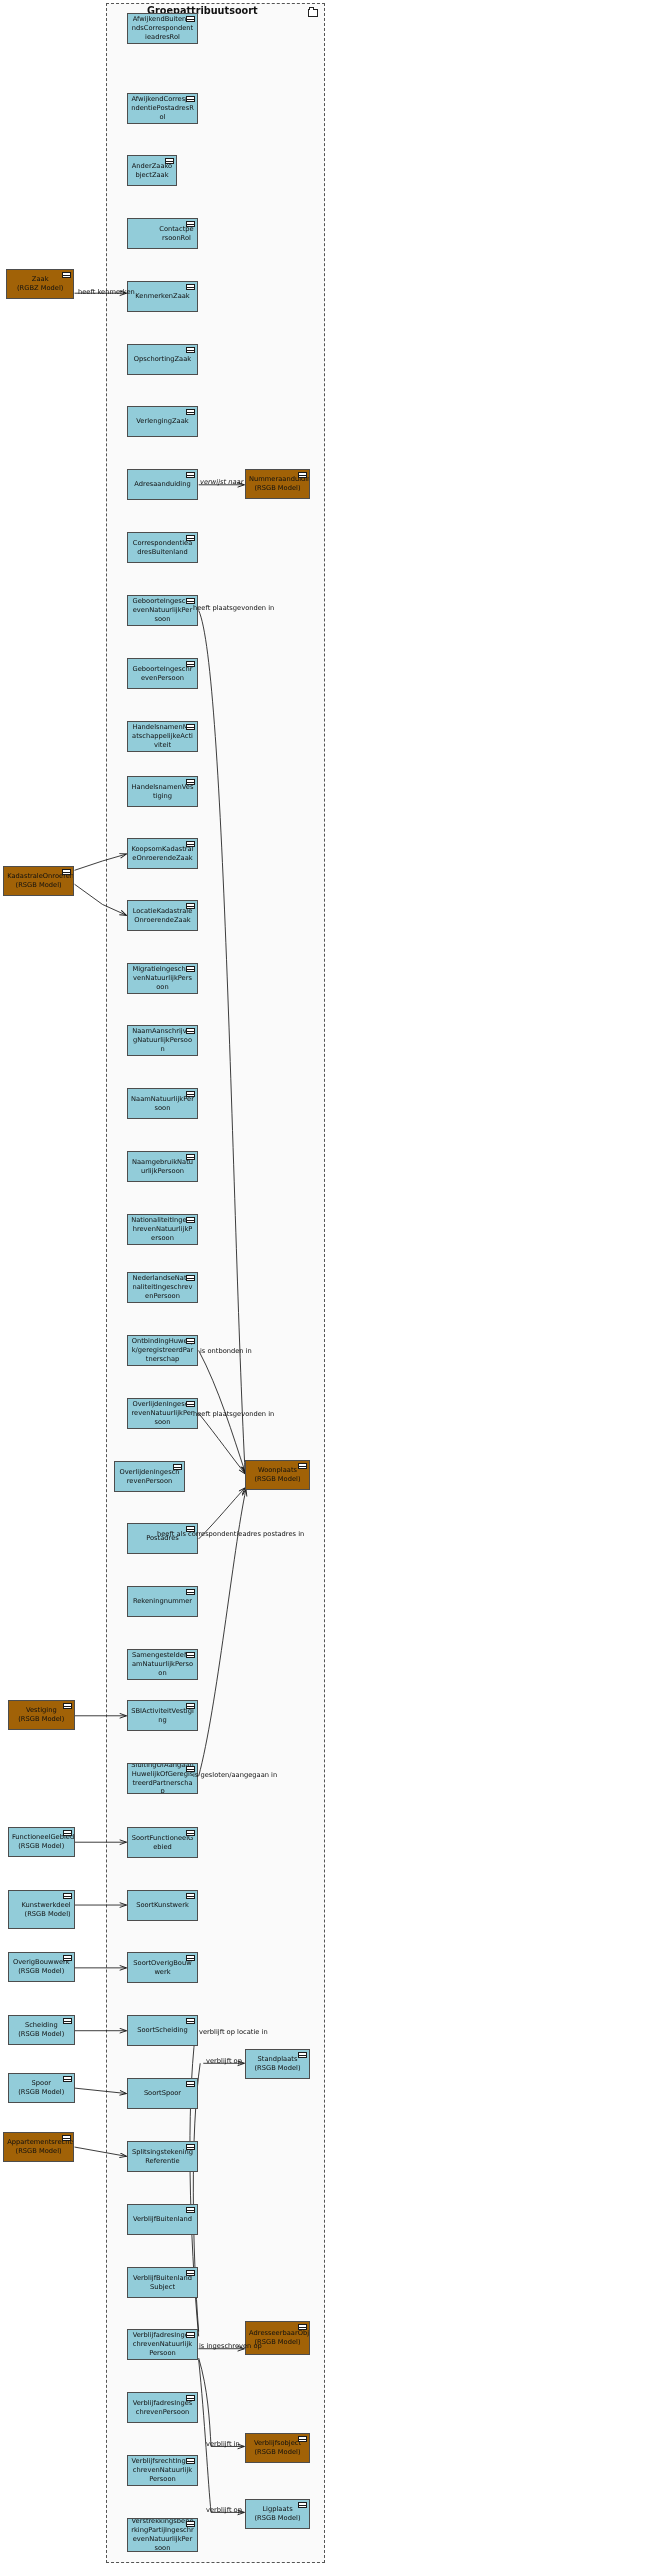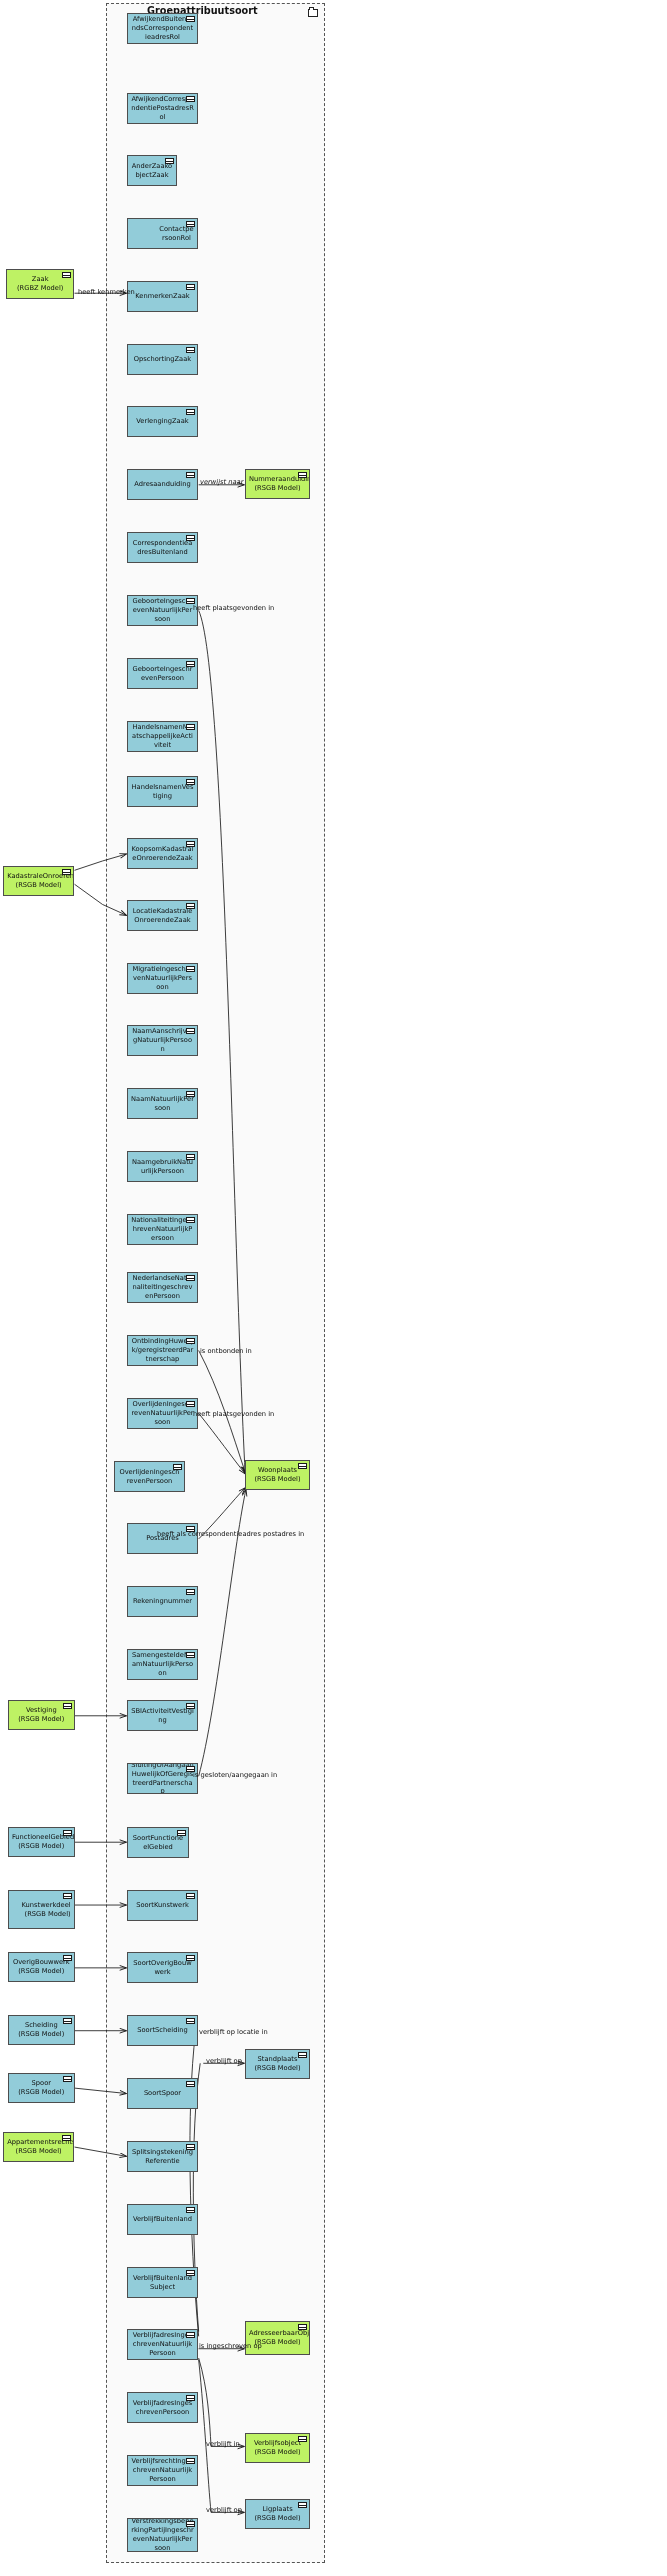--- a/index.html
+++ b/index.html
@@ -46,21 +46,21 @@
     justify-content:center;
     text-align:center;
     font-size:6.7px;
     line-height:8.8px;
     color:#101010;
     padding:1.6px 3.1px;
     word-break:break-all;
     overflow:hidden;
   }
   .cls.blue{background:#92ccd9;}
-  .cls.yellow{background:#bef264;}
+  .cls.yellow{background:#a16207;}
   .cls .label{display:block;width:100%;}
   .cls-icon{
     position:absolute;
     top:2.3px;right:2.3px;
     width:8.5px;height:6.2px;
     border:0.9px solid #1a1a1a;
     box-sizing:border-box;
     background:#fff;
   }
   .cls-icon:after{
@@ -294,21 +294,21 @@
         <span class="label">SamengesteldeNaamNatuurlijkPersoon</span>
       </div>
       <div class="cls blue" style="left: 127px; top: 1700px; width: 71px; height: 31px;">
         <span class="cls-icon"></span>
         <span class="label">SBIActiviteitVestiging</span>
       </div>
       <div class="cls blue" style="left: 127px; top: 1763px; width: 71px; height: 31px;">
         <span class="cls-icon"></span>
         <span class="label">SluitingOfAangaanHuwelijkOfGeregistreerdPartnerschap</span>
       </div>
-      <div class="cls blue" style="left: 127px; top: 1827px; width: 62px; height: 31px;">
+      <div class="cls blue" style="left: 127px; top: 1827px; width: 71px; height: 31px;">
         <span class="cls-icon"></span>
         <span class="label">SoortFunctioneelGebied</span>
       </div>
       <div class="cls blue" style="left: 127px; top: 1890px; width: 71px; height: 31px;">
         <span class="cls-icon"></span>
         <span class="label">SoortKunstwerk</span>
       </div>
       <div class="cls blue" style="left: 127px; top: 1952px; width: 71px; height: 31px;">
         <span class="cls-icon"></span>
         <span class="label">SoortOverigBouwwerk</span>

